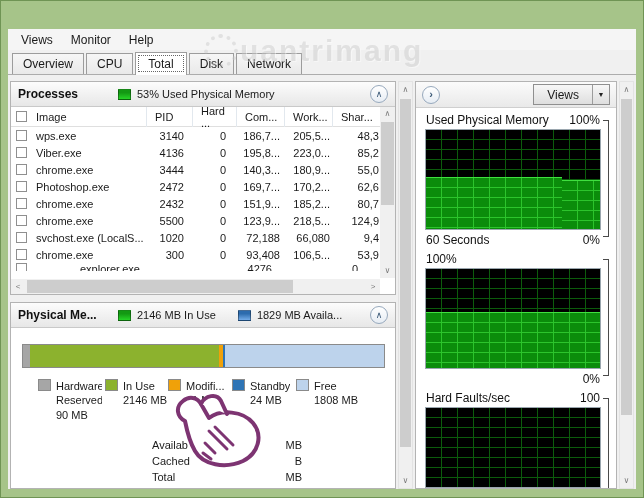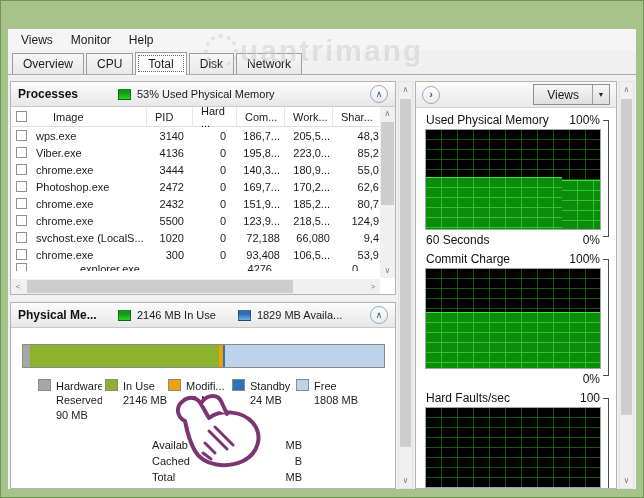--- a/index.html
+++ b/index.html
@@ -35,21 +35,21 @@
   .chip{display:flex;align-items:center;font-size:11px;color:#1a1a1a;margin-right:22px;white-space:nowrap;}
   .swatch2{width:13px;height:11px;margin-right:6px;border:1px solid rgba(0,0,0,.35);flex:none;}
   .swatch2.green{background:linear-gradient(#139913 30%,#27d427);}
   .swatch2.blue{background:linear-gradient(#2d6cae 30%,#74acе8);background:linear-gradient(#2d6cae 30%,#74ace8);}
   .collapse-btn{margin-left:auto;width:18px;height:18px;border-radius:50%;border:1px solid #97a9bd;background:linear-gradient(#ffffff,#e7edf4);color:#3c5a78;font-size:9px;line-height:1;display:flex;align-items:center;justify-content:center;}
   
   .tblwrap{flex:1;position:relative;padding-right:15px;min-height:0;display:flex;flex-direction:column;}
   .thead{display:flex;height:20px;border-bottom:1px solid #dfdfdf;flex:none;align-items:center;}
   .th{display:flex;align-items:center;height:20px;font-size:11px;color:#1a1a1a;border-right:1px solid #e2e8ee;flex:none;}
   .th .lbl{padding-left:8px;}
-  .th.c0{width:136px;gap:17px;}
+  .th.c0{width:136px;}
   .th.c0 .lbl{padding-left:0;}
   .th.c1{width:46px;}.th.c2{width:44px;}.th.c3{width:48px;}.th.c4{width:48px;}
   .th.c5{flex:1;border-right:none;}
   .tbody{flex:1;overflow:hidden;}
   .tr{display:flex;align-items:center;height:17px;}
   .tr.clipped{height:8px;overflow:hidden;align-items:flex-start;gap:44px;}
   .checkbox{width:11px;height:11px;border:1px solid #8f8f8f;background:#fff;display:inline-block;margin:0 9px 0 5px;flex:none;}
   .td{font-size:11px;color:#1a1a1a;white-space:nowrap;}
   .td.c0{width:112px;flex:none;overflow:hidden;}
   .td.c1{width:44px;text-align:right;padding-right:8px;flex:none;}
@@ -393,21 +393,20 @@
                 </div>
               </div>
               <div class="cfoot">
                 <span class="cleft">60 Seconds</span>
                 <span class="cbot">0%</span>
               </div>
               <div class="bracket"></div>
             </div>
             <div class="chartblock">
               <div class="chead">
-                <span class="ctitle">Commit Charge</span>
                 <span class="ctop">100%</span>
               </div>
               <div class="chartbox">
                 <div class="cgrid"></div>
                 <div class="fillrow">
                   <span class="fillseg" style="width: 100%; height: 57%;"></span>
                 </div>
               </div>
               <div class="cfoot">
                 <span class="cleft"></span>

